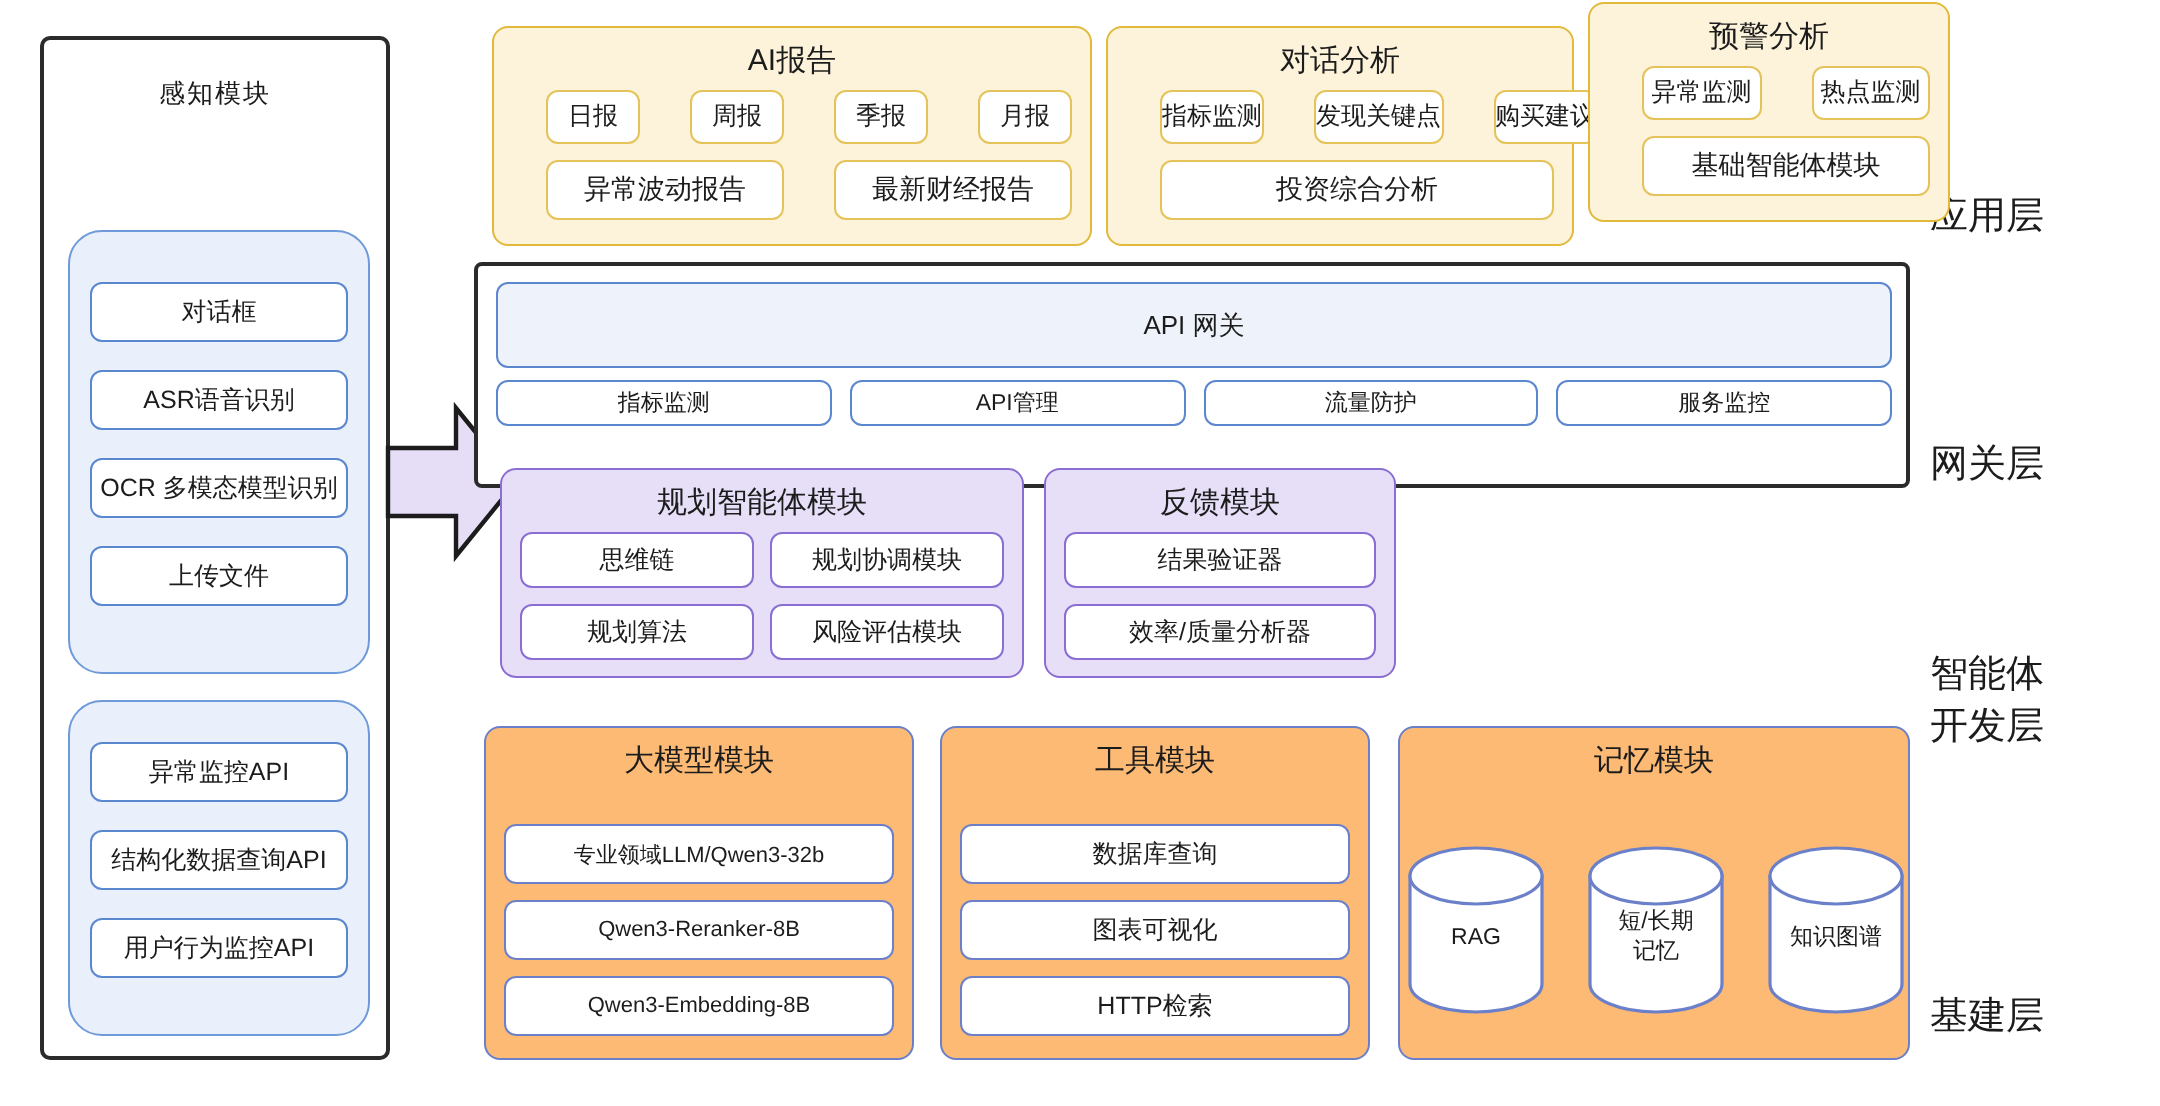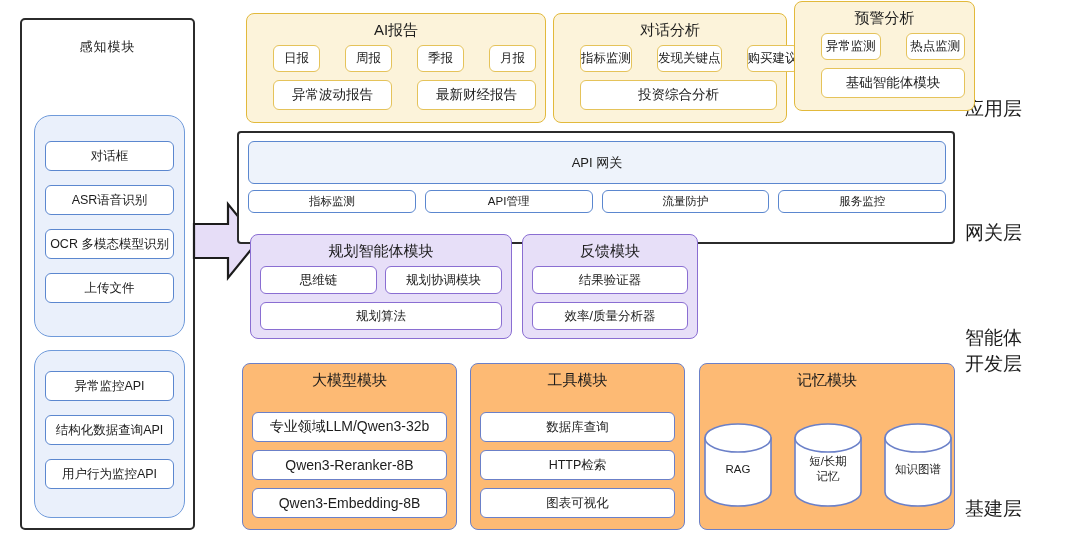--- a/index.html
+++ b/index.html
@@ -119,21 +119,21 @@
     border: 1.5px solid #8a6ed2;
   }
   .ag-panel .chip { border: 1.4px solid #8a6ed2; height: 28px; }
 
   
   .inf-panel {
     background: #fdba74;
     border: 1.5px solid #6b80c8;
   }
   .inf-panel .chip { border: 1.4px solid #6b80c8; height: 30px; }
-  .inf-panel .chip.en { font-size: 14px; }
+  .inf-panel .chip.en { font-size: 11px; }
 
   
   .cyl-row {
     position: absolute; left: 0; top: 58px;
     width: 100%; height: 110px;
     display: flex; justify-content: flex-end; gap: 18px;
   }
   .cyl { position: relative; width: 72px; height: 86px; }
   .cyl svg { position: absolute; left: 0; top: 0; }
   .cyl-label {
@@ -229,20 +229,21 @@
   </div>
 
   <div class="panel ag-panel" style="left:250px; top:234px; width:262px; height:105px;">
     <div class="panel-title">规划智能体模块</div>
     <div class="chip-row">
       <div class="chip">思维链</div>
       <div class="chip">规划协调模块</div>
     </div>
     <div class="chip-row">
       <div class="chip">规划算法</div>
+      <div class="chip">风险评估模块</div>
     </div>
   </div>
 
   <div class="panel ag-panel" style="left:522px; top:234px; width:176px; height:105px;">
     <div class="panel-title">反馈模块</div>
     <div class="chip-row">
       <div class="chip">结果验证器</div>
     </div>
     <div class="chip-row">
       <div class="chip">效率/质量分析器</div>
@@ -262,24 +263,24 @@
       <div class="chip en">Qwen3-Embedding-8B</div>
     </div>
   </div>
 
   <div class="panel inf-panel" style="left:470px; top:363px; width:215px; height:167px;">
     <div class="panel-title">工具模块</div>
     <div class="chip-row" style="padding-top:17px">
       <div class="chip">数据库查询</div>
     </div>
     <div class="chip-row">
+      <div class="chip">图表可视化</div>
+    </div>
+    <div class="chip-row">
       <div class="chip">HTTP检索</div>
-    </div>
-    <div class="chip-row">
-      <div class="chip">图表可视化</div>
     </div>
   </div>
 
   <div class="panel inf-panel" style="left:699px; top:363px; width:256px; height:167px;">
     <div class="panel-title">记忆模块</div>
     <div class="cyl-row">
 
       <div class="cyl">
         <svg width="72" height="86" viewBox="0 0 72 86">
           <path d="M3,16 L3,70 A33,14 0 0 0 69,70 L69,16 Z" fill="#ffffff" stroke="#6b80c8" stroke-width="1.6"></path>

